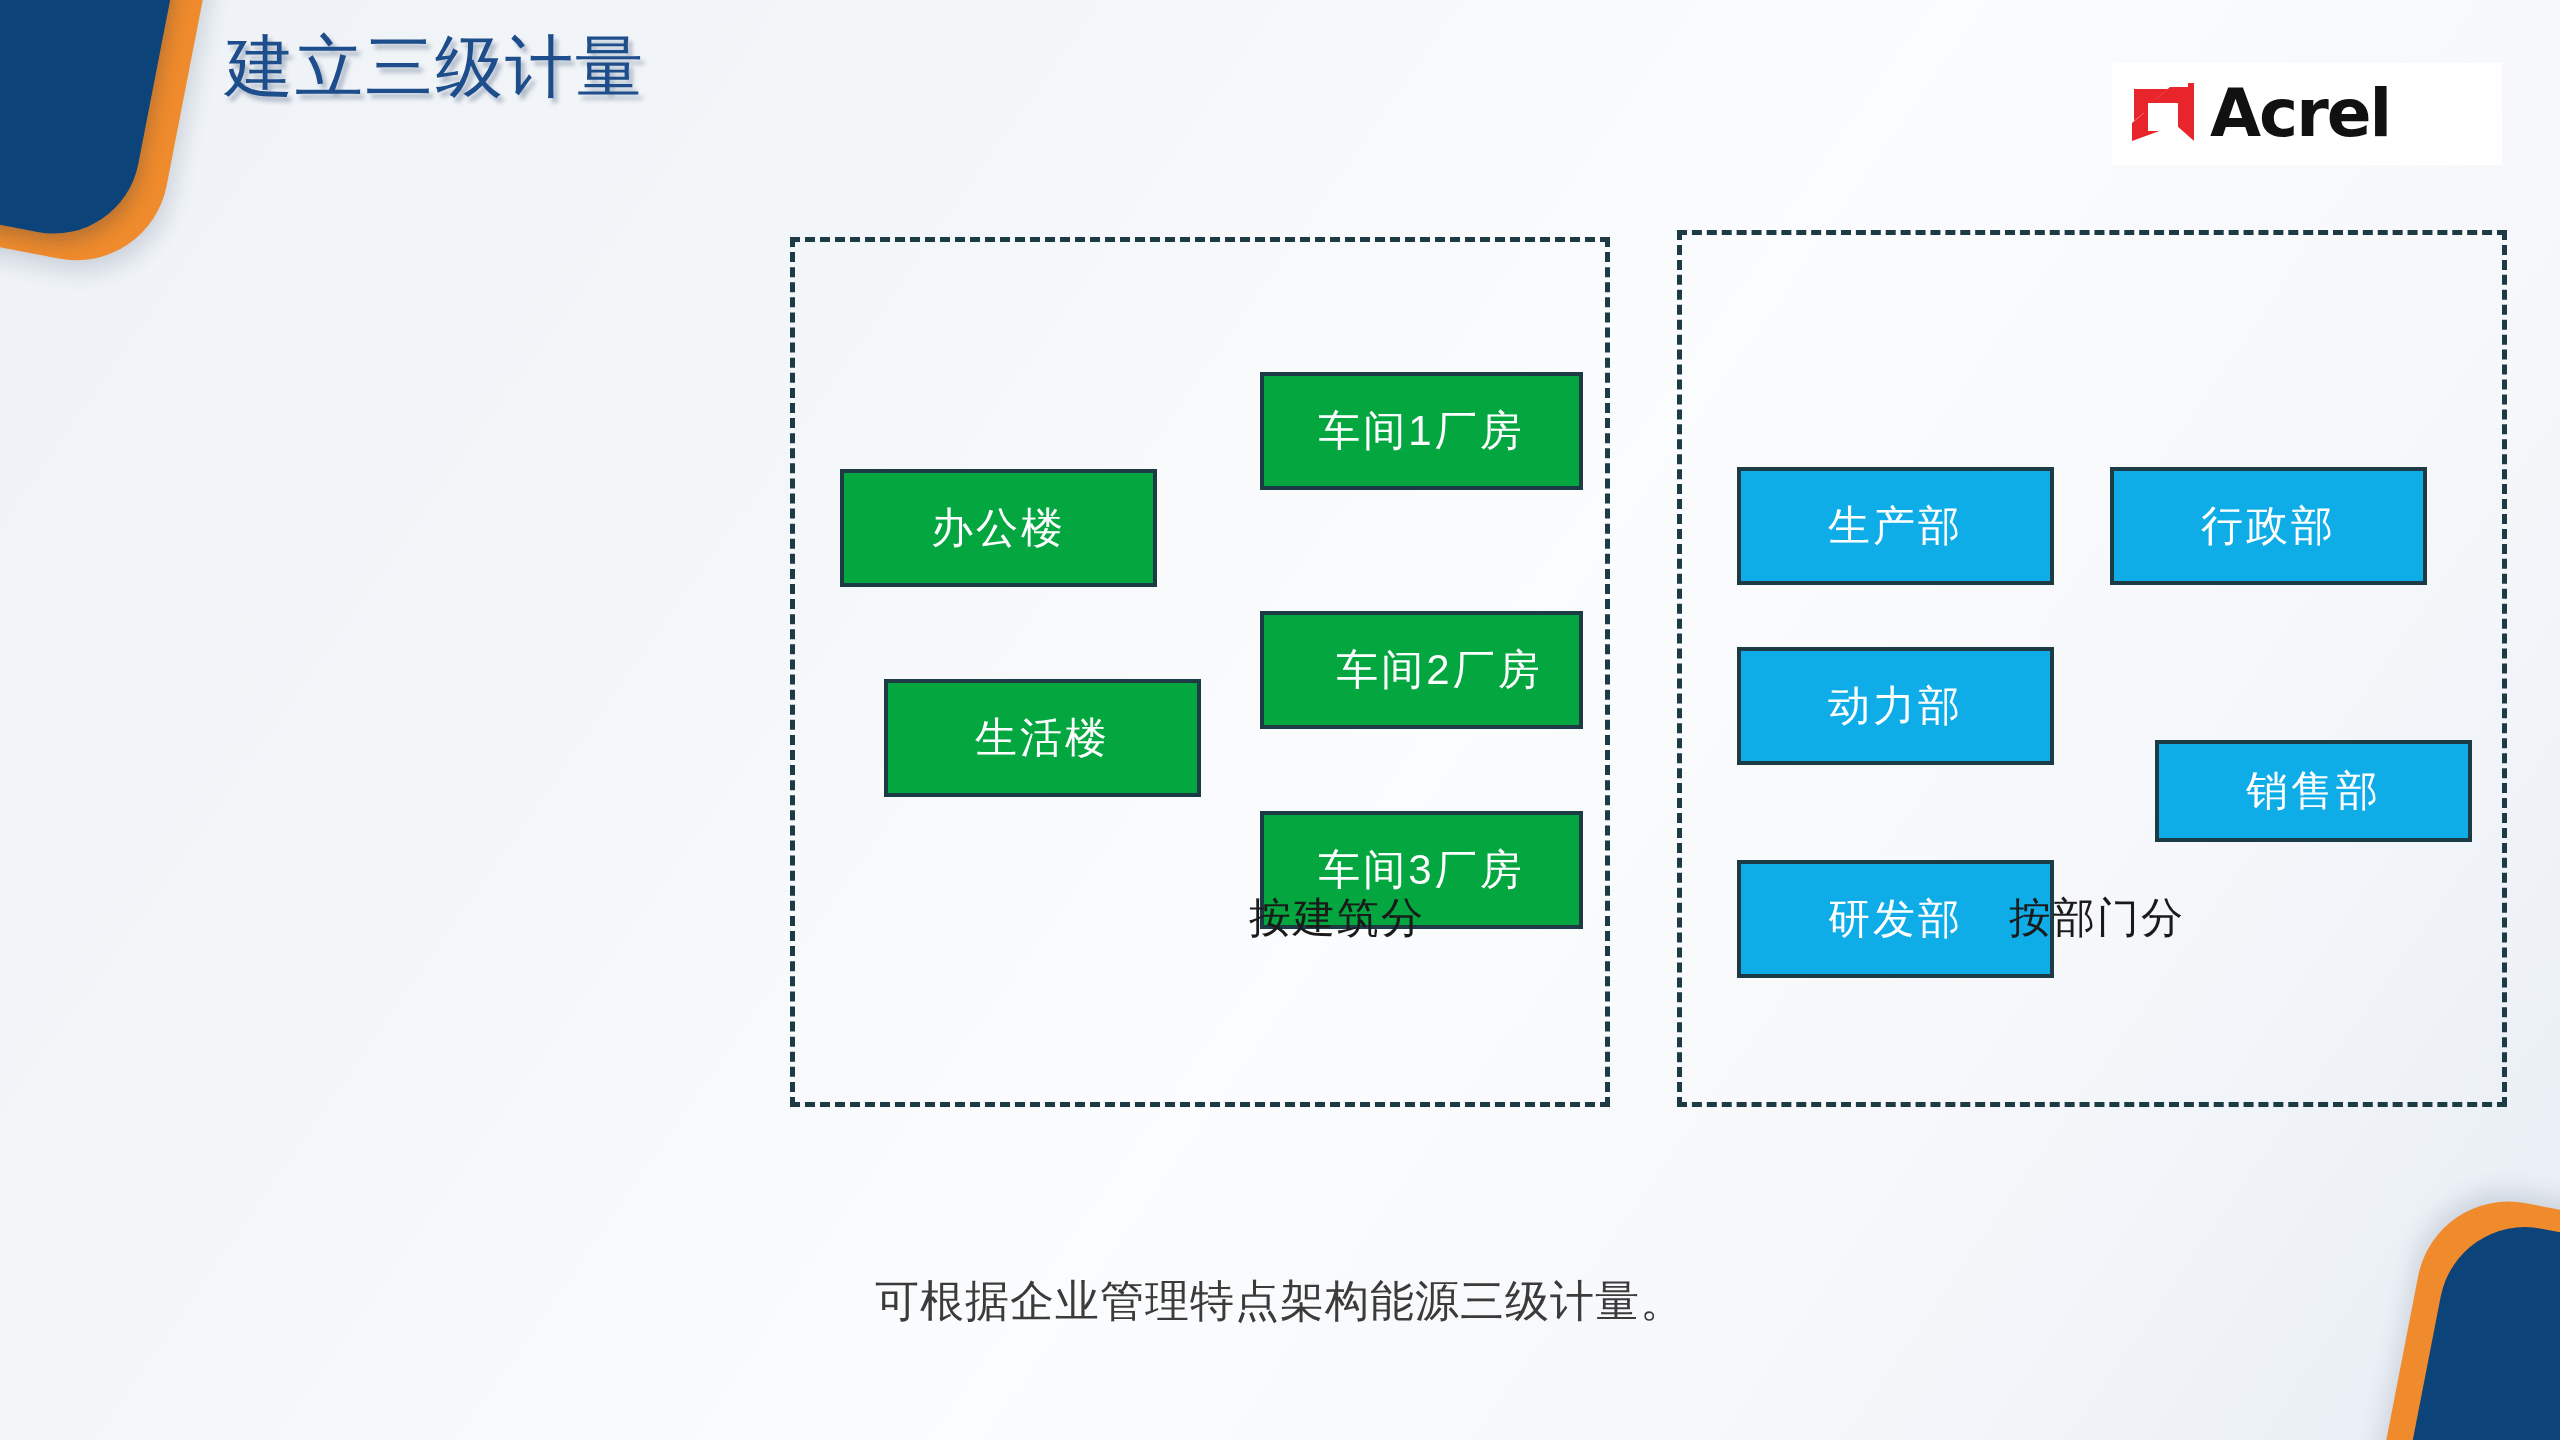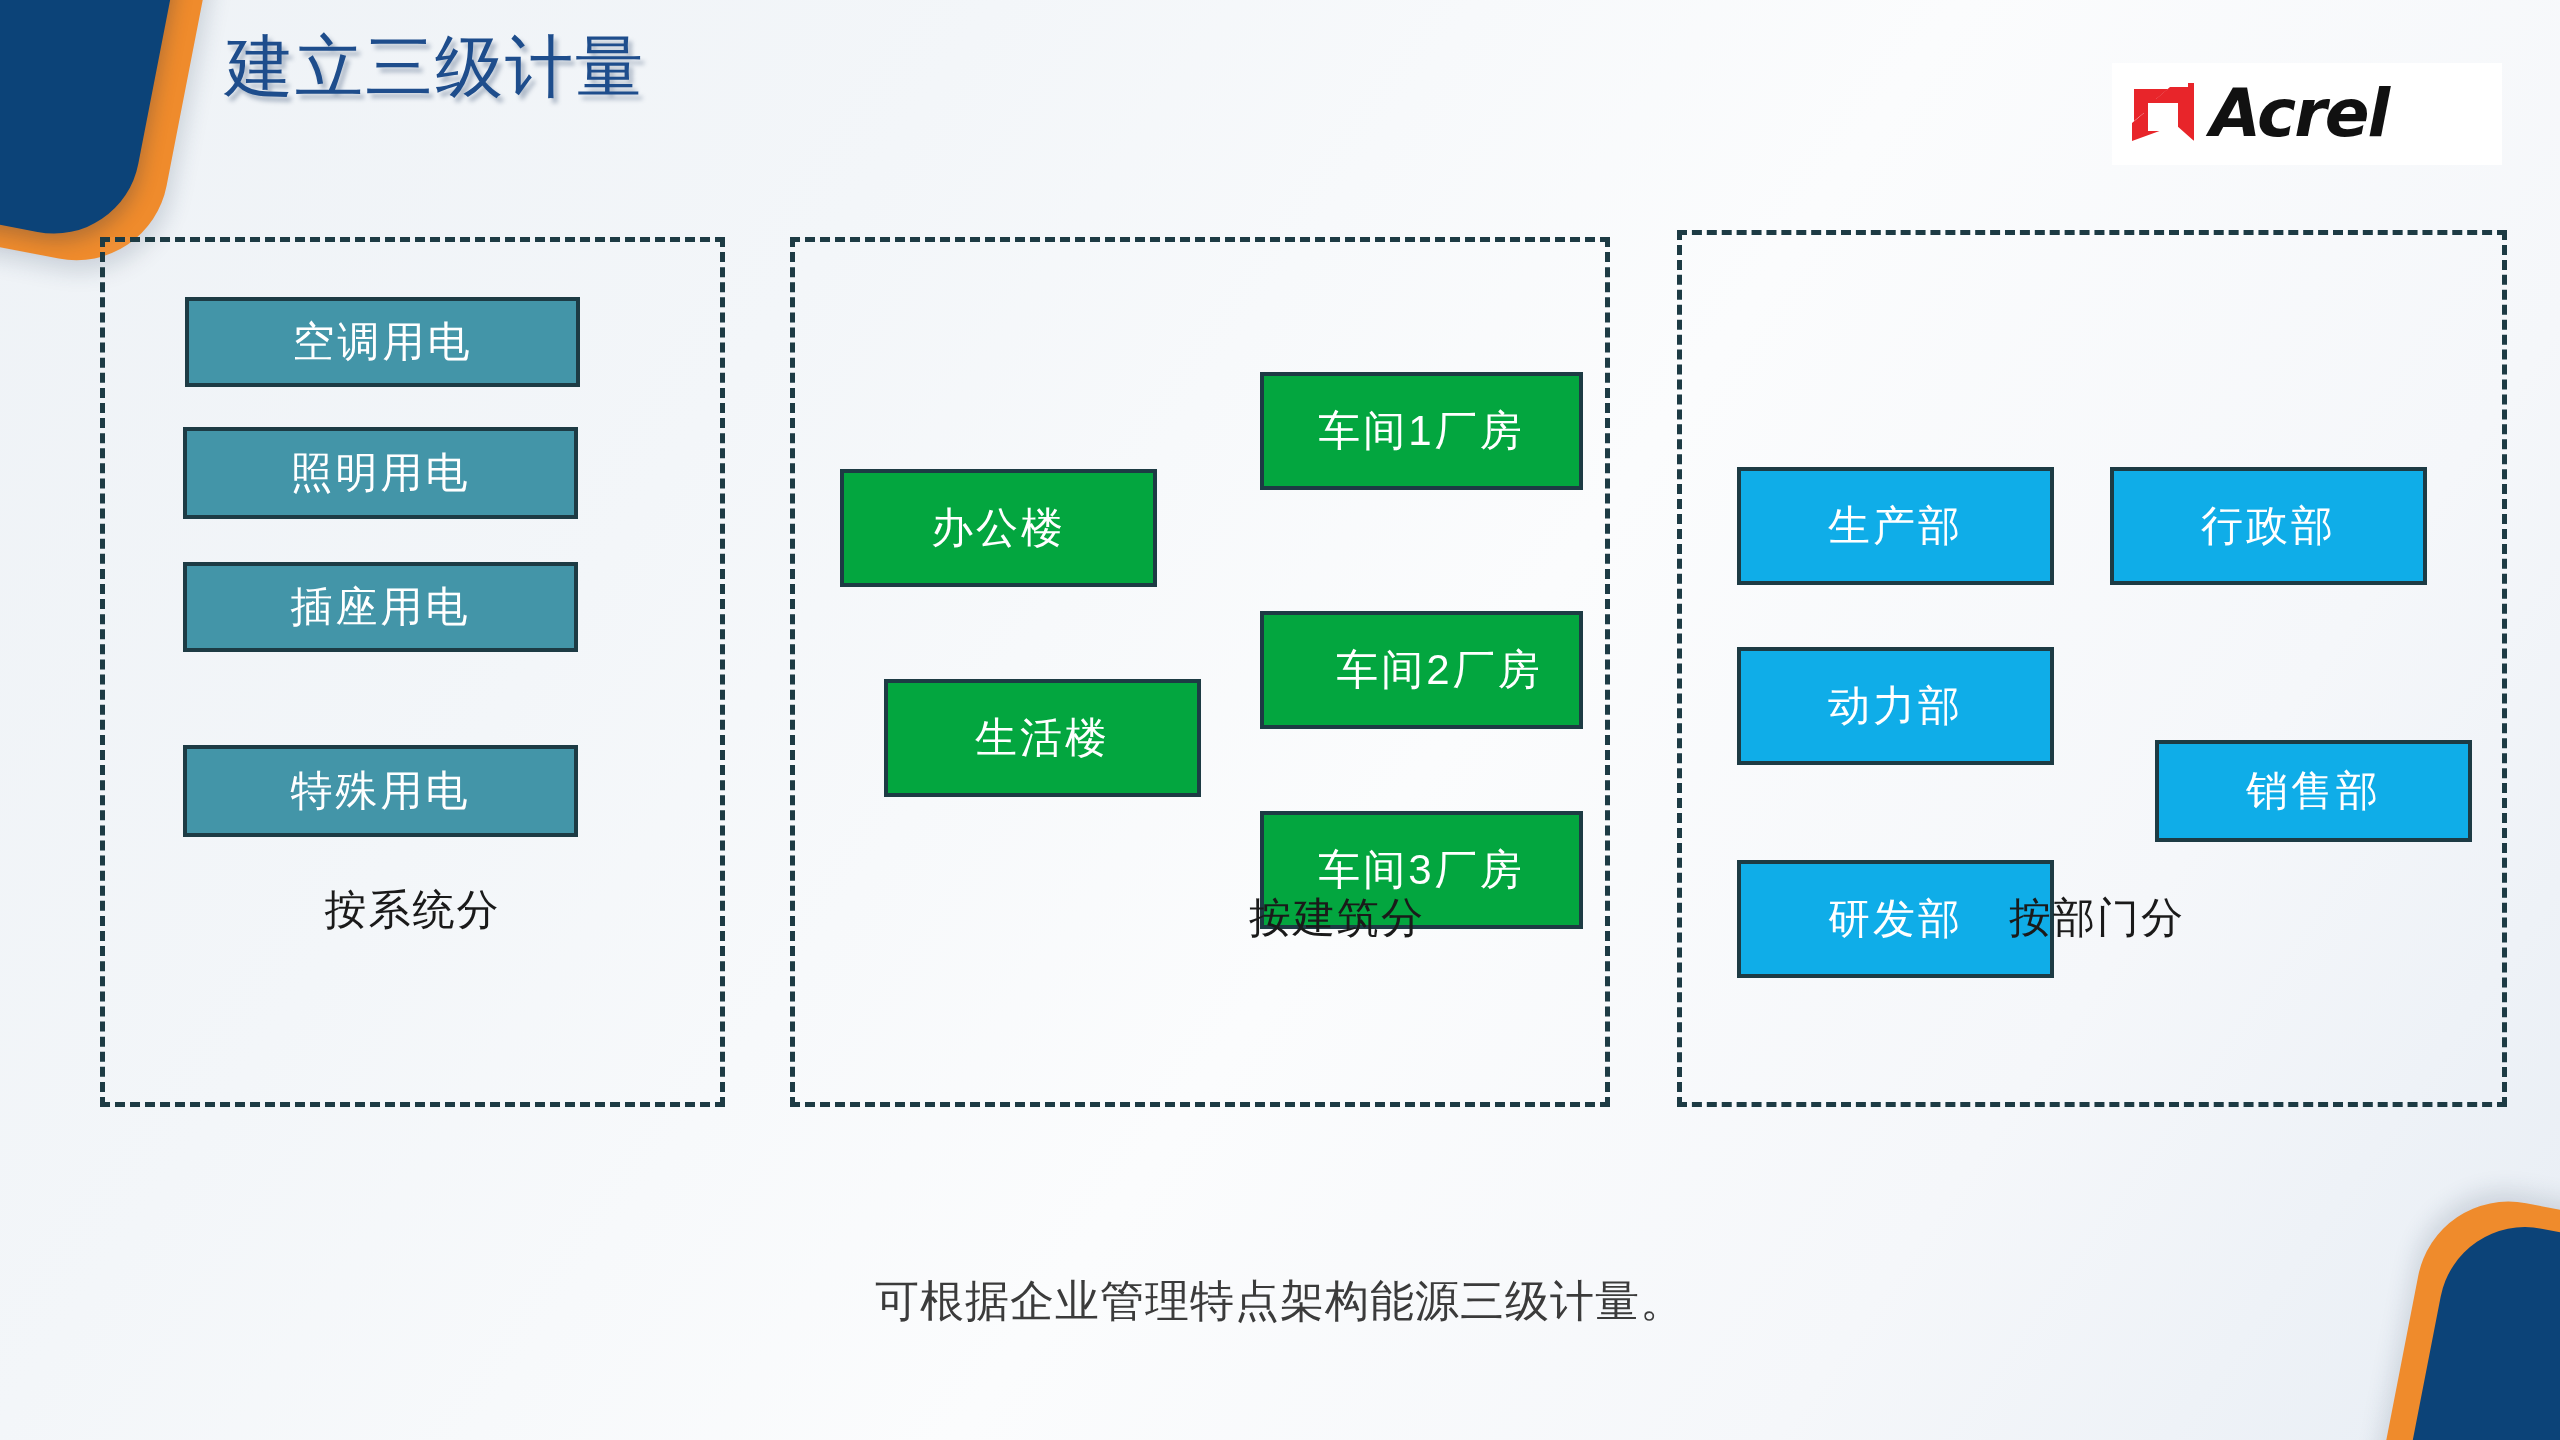--- a/index.html
+++ b/index.html
@@ -105,21 +105,20 @@
   }
   .logo-mark {
     width: 76px;
     height: 70px;
     flex: 0 0 auto;
   }
   .logo-text {
     font-family: "DejaVu Sans", sans-serif;
     font-size: 66px;
     font-weight: bold;
-    font-style: italic;
     color: #111111;
     letter-spacing: -2px;
     margin-left: 8px;
     line-height: 1;
   }
 
   
   .group {
     position: absolute;
     border: 5px dashed #1d3b44;
@@ -188,27 +187,20 @@
     <svg class="logo-mark" viewBox="0 0 76 70">
       <path d="M6 8 H44 L62 8 L62 4 L68 4 L68 62 L50 46 L6 62 Z" fill="#e8252a"></path>
       <path d="M6 8 H44 L30 20 H18 V34 L6 44 Z" fill="#ffffff"></path>
       <path d="M8 10 H42 L29 21 H19 V33 L8 42 Z" fill="#e8252a"></path>
       <rect x="22" y="24" width="30" height="28" fill="#ffffff"></rect>
       <path d="M52 52 L68 66 L68 62 Z" fill="#ffffff"></path>
     </svg>
     <div class="logo-text">Acrel</div>
   </div>
 
-  <div class="group" id="group-system">
-    <div class="node teal" style="left:80px;top:55px;width:395px;height:90px;">空调用电</div>
-    <div class="node teal" style="left:78px;top:185px;width:395px;height:92px;">照明用电</div>
-    <div class="node teal" style="left:78px;top:320px;width:395px;height:90px;">插座用电</div>
-    <div class="node teal" style="left:78px;top:503px;width:395px;height:92px;">特殊用电</div>
-    <div class="group-label" style="left:0;top:640px;width:615px;text-align:center;">按系统分</div>
-  </div>
 
   <div class="group" id="group-building">
     <div class="node green" style="left:45px;top:227px;width:317px;height:118px;">办公楼</div>
     <div class="node green" style="left:45px;top:437px;width:317px;height:118px;margin-left:44px;">生活楼</div>
     <div class="node green" style="left:465px;top:130px;width:323px;height:118px;">车间1厂房</div>
     <div class="node green" style="left:465px;top:369px;width:323px;height:118px;padding-left:36px;">车间2厂房</div>
     <div class="node green" style="left:465px;top:569px;width:323px;height:118px;">车间3厂房</div>
     <div class="group-label" style="left:0;top:648px;width:630px;text-align:right;">按建筑分</div>
   </div>
 

